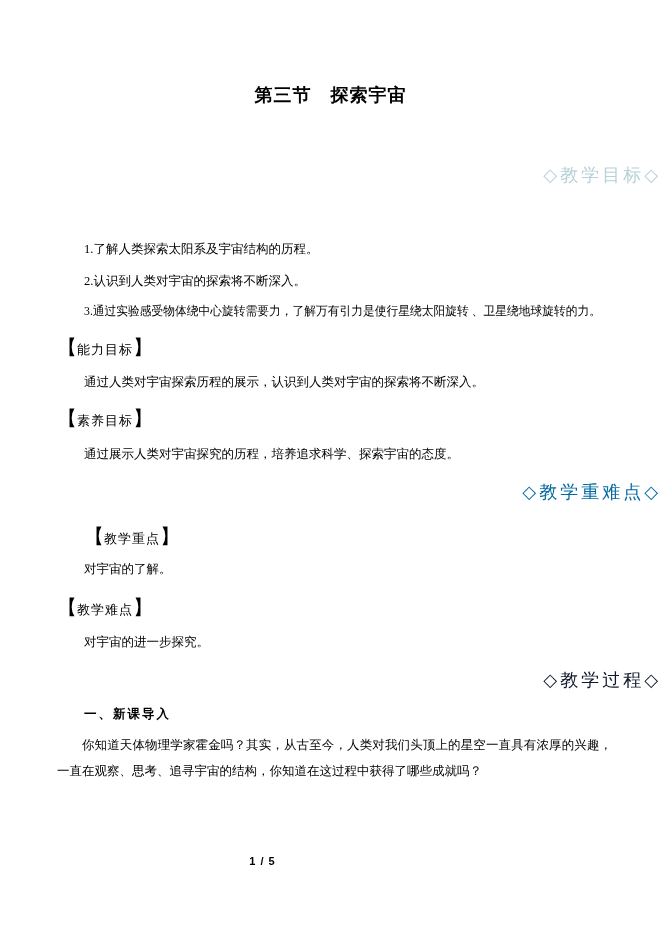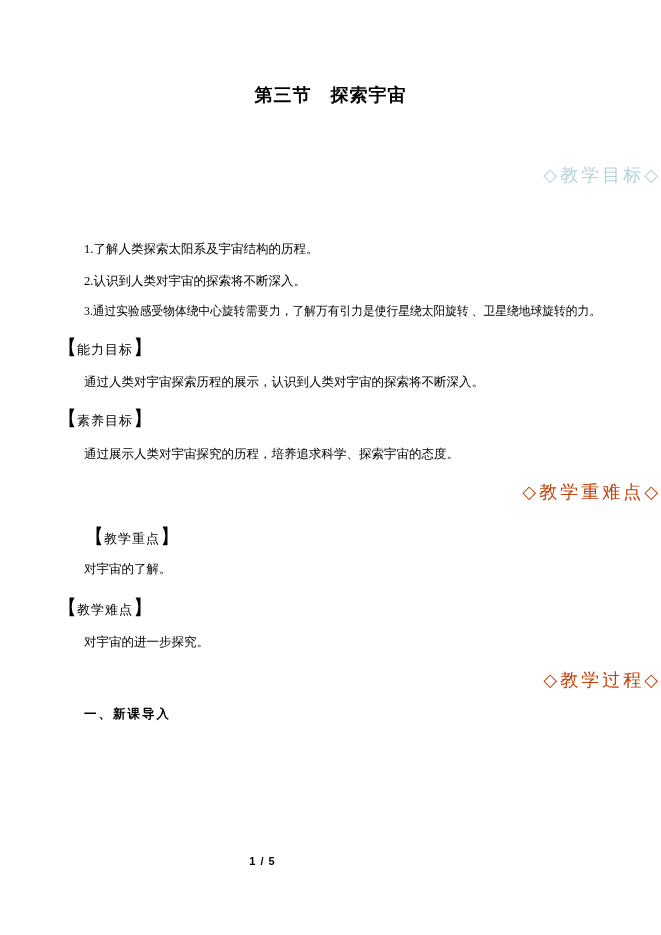--- a/index.html
+++ b/index.html
@@ -85,30 +85,31 @@
   <p class="line squeeze" style="top:303px; left:84px;">3.通过实验感受物体绕中心旋转需要力，了解万有引力是使行星绕太阳旋转 、卫星绕地球旋转的力。</p>
 
   <div class="bracket-head" style="top:334px; left:57px;"><span class="br">【</span><span class="br-label">能力目标</span><span class="br">】</span></div>
 
   <p class="line" style="top:374px; left:84px;">通过人类对宇宙探索历程的展示，认识到人类对宇宙的探索将不断深入。</p>
 
   <div class="bracket-head" style="top:405px; left:57px;"><span class="br">【</span><span class="br-label">素养目标</span><span class="br">】</span></div>
 
   <p class="line" style="top:446px; left:84px;">通过展示人类对宇宙探究的历程，培养追求科学、探索宇宙的态度。</p>
 
-  <div class="sec-head" style="top: 480px; color: #c2410c;">◇教学重难点◇</div>
+  <div class="sec-head" style="top: 480px; color: #0369a1;">◇教学重难点◇</div>
 
   <div class="bracket-head" style="top:523px; left:84px;"><span class="br">【</span><span class="br-label">教学重点</span><span class="br">】</span></div>
 
   <p class="line" style="top:561px; left:84px;text-align:center;">对宇宙的了解。</p>
 
   <div class="bracket-head" style="top:594px; left:57px;"><span class="br">【</span><span class="br-label">教学难点</span><span class="br">】</span></div>
 
   <p class="line" style="top:634px; left:84px;">对宇宙的进一步探究。</p>
 
-  <div class="sec-head" style="top: 668px; color: #c2410c;">◇教学过程◇</div>
+  <div class="sec-head" style="top: 668px; color: #0f172a;">◇教学过程◇</div>
 
   <h2 class="subtitle" style="top:706px; left:84px;">一、新课导入</h2>
 
+  <p class="para" style="top:732px; left:57px;">你知道天体物理学家霍金吗？其实，从古至今，人类对我们头顶上的星空一直具有浓厚的兴趣，一直在观察、思考、追寻宇宙的结构，你知道在这过程中获得了哪些成就吗？</p>
 
   <div class="footer-page">1 / 5</div>
 
 </div>
 
 </body></html>

